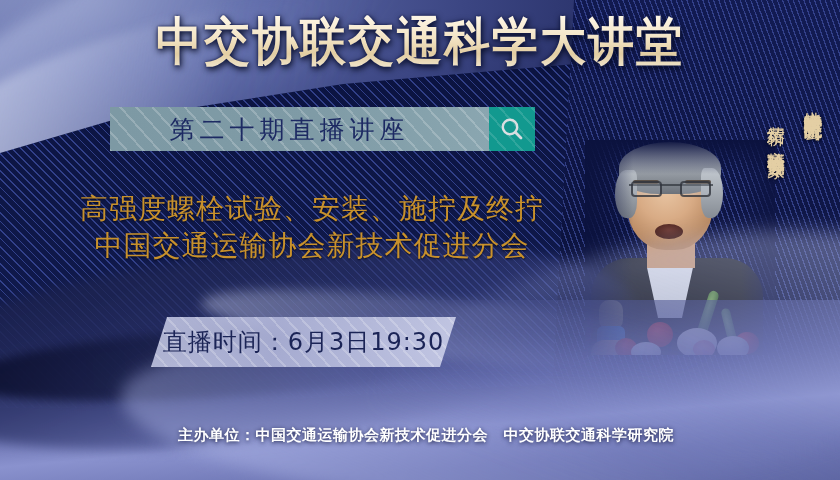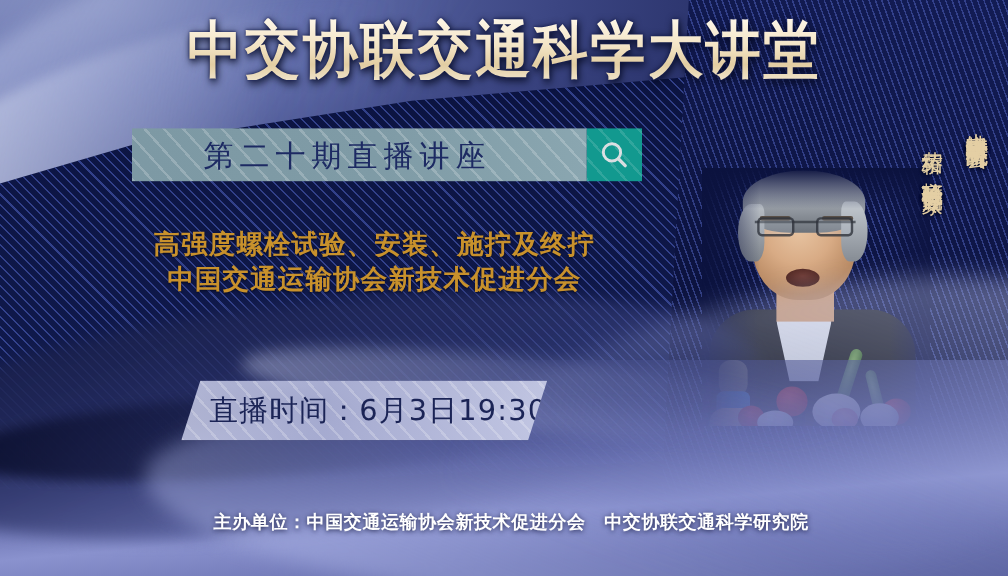--- a/index.html
+++ b/index.html
@@ -133,31 +133,31 @@
   .searchbox::after{
     content:"";position:absolute;inset:0;pointer-events:none;
     background:repeating-linear-gradient(48deg,
       rgba(255,255,255,.13) 0px, rgba(255,255,255,.13) 2px,
       rgba(255,255,255,0) 2px, rgba(255,255,255,0) 12px);
   }
 
   
   .headline{
     position:absolute;left:12px;top:190px;width:600px;text-align:center;
-    font-size:22px;font-weight:700;line-height:1.33;letter-spacing:1px;
+    font-size:28px;font-weight:400;line-height:1.33;letter-spacing:1px;
     color:#c8912c;
     font-family:"DejaVu Sans","Liberation Sans",sans-serif;
     text-shadow:0 1px 2px rgba(3,6,26,.85);
   }
   .headline .l2{display:block;}
 
   
   .timepill{
     position:absolute;left:151px;top:317px;width:305px;height:50px;
-    display:flex;align-items:center;justify-content:flex-end;
+    display:flex;align-items:center;justify-content:center;
     background:linear-gradient(100deg,rgba(196,200,228,.88) 0%, rgba(173,178,214,.92) 40%, rgba(202,206,232,.92) 100%);
     clip-path:polygon(16px 0%,100% 0%,calc(100% - 16px) 100%,0% 100%);
     box-shadow:0 2px 10px rgba(6,10,36,.5);
     overflow:hidden;
   }
   .timepill::after{
     content:"";position:absolute;inset:0;pointer-events:none;
     background:repeating-linear-gradient(48deg,
       rgba(255,255,255,.22) 0px, rgba(255,255,255,.22) 2px,
       rgba(255,255,255,0) 2px, rgba(255,255,255,0) 11px);

